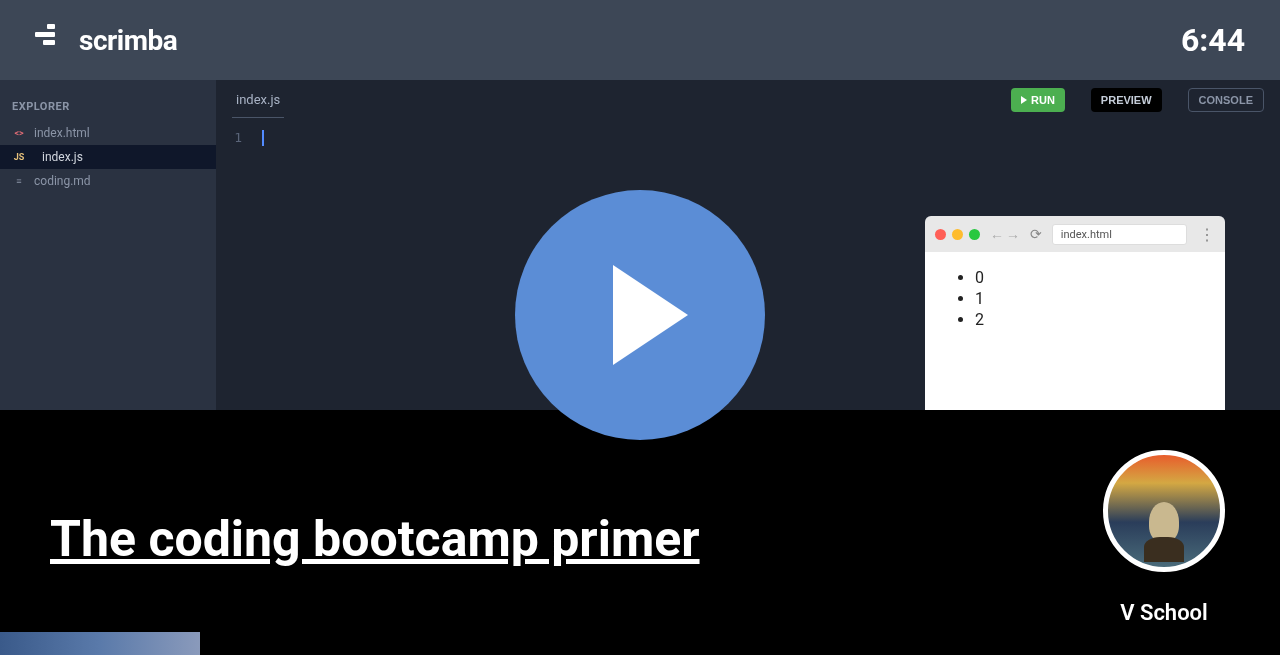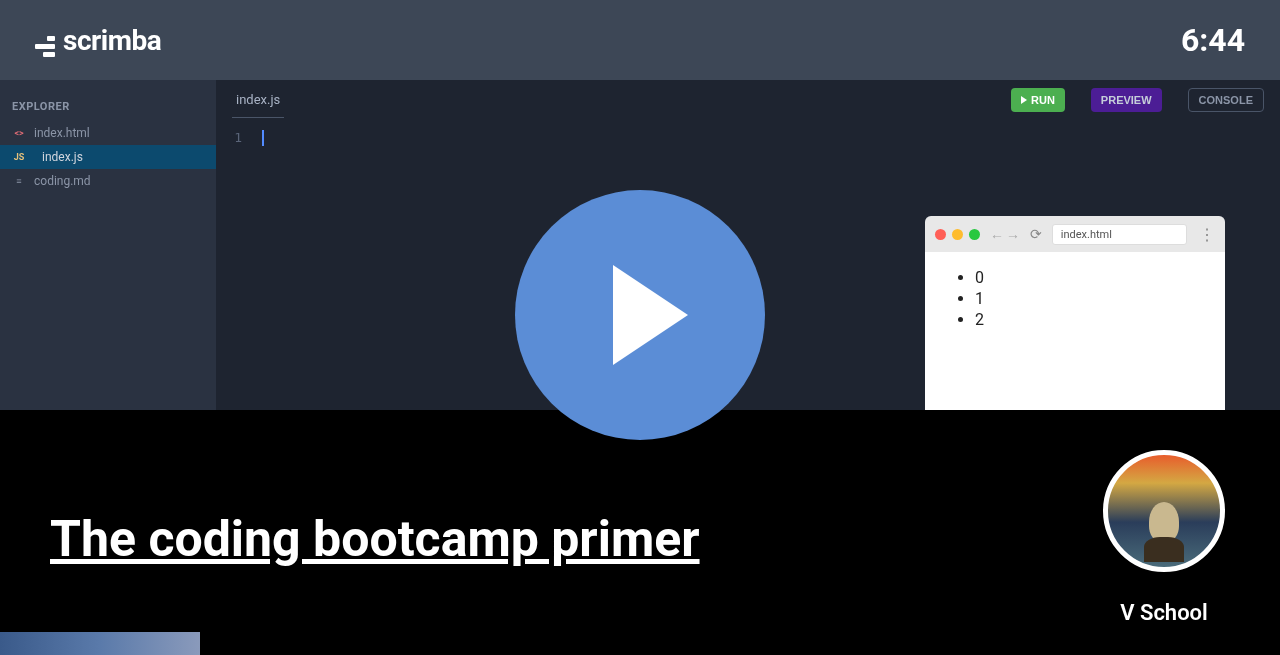--- a/index.html
+++ b/index.html
@@ -18,22 +18,22 @@
     .header {
       background: #3d4756;
       height: 80px;
       display: flex;
       align-items: center;
       justify-content: space-between;
       padding: 0 35px;
     }
     .logo {
       display: flex;
-      align-items: flex-end;
-      gap: 8px;
+      align-items: flex-start;
+      gap: 24px;
     }
     .logo-icon {
       display: flex;
       flex-direction: column;
       gap: 3px;
     }
     .logo-bar {
       background: white;
       height: 5px;
       border-radius: 1px;
@@ -72,21 +72,21 @@
     .file-item {
       display: flex;
       align-items: center;
       gap: 8px;
       padding: 5px 12px;
       color: #8b95a7;
       font-size: 12px;
       cursor: pointer;
     }
     .file-item.active {
-      background: #0c4a6e;
+      background: #0f172a;
       color: #d0d5dd;
       gap: 16px;
     }
     .file-icon {
       width: 14px;
       height: 14px;
       display: flex;
       align-items: center;
       justify-content: center;
       font-size: 9px;
@@ -129,21 +129,21 @@
       cursor: pointer;
       display: flex;
       align-items: center;
       gap: 4px;
     }
     .btn-run {
       background: #4caf50;
       color: white;
     }
     .btn-secondary {
-      background: #4c1d95;
+      background: #000000;
       color: #c5cdd9;
     }
     .btn-outline {
       background: transparent;
       color: #8b95a7;
       border: 1px solid #4a5568;
     }
     .play-icon-small {
       width: 0;
       height: 0;

